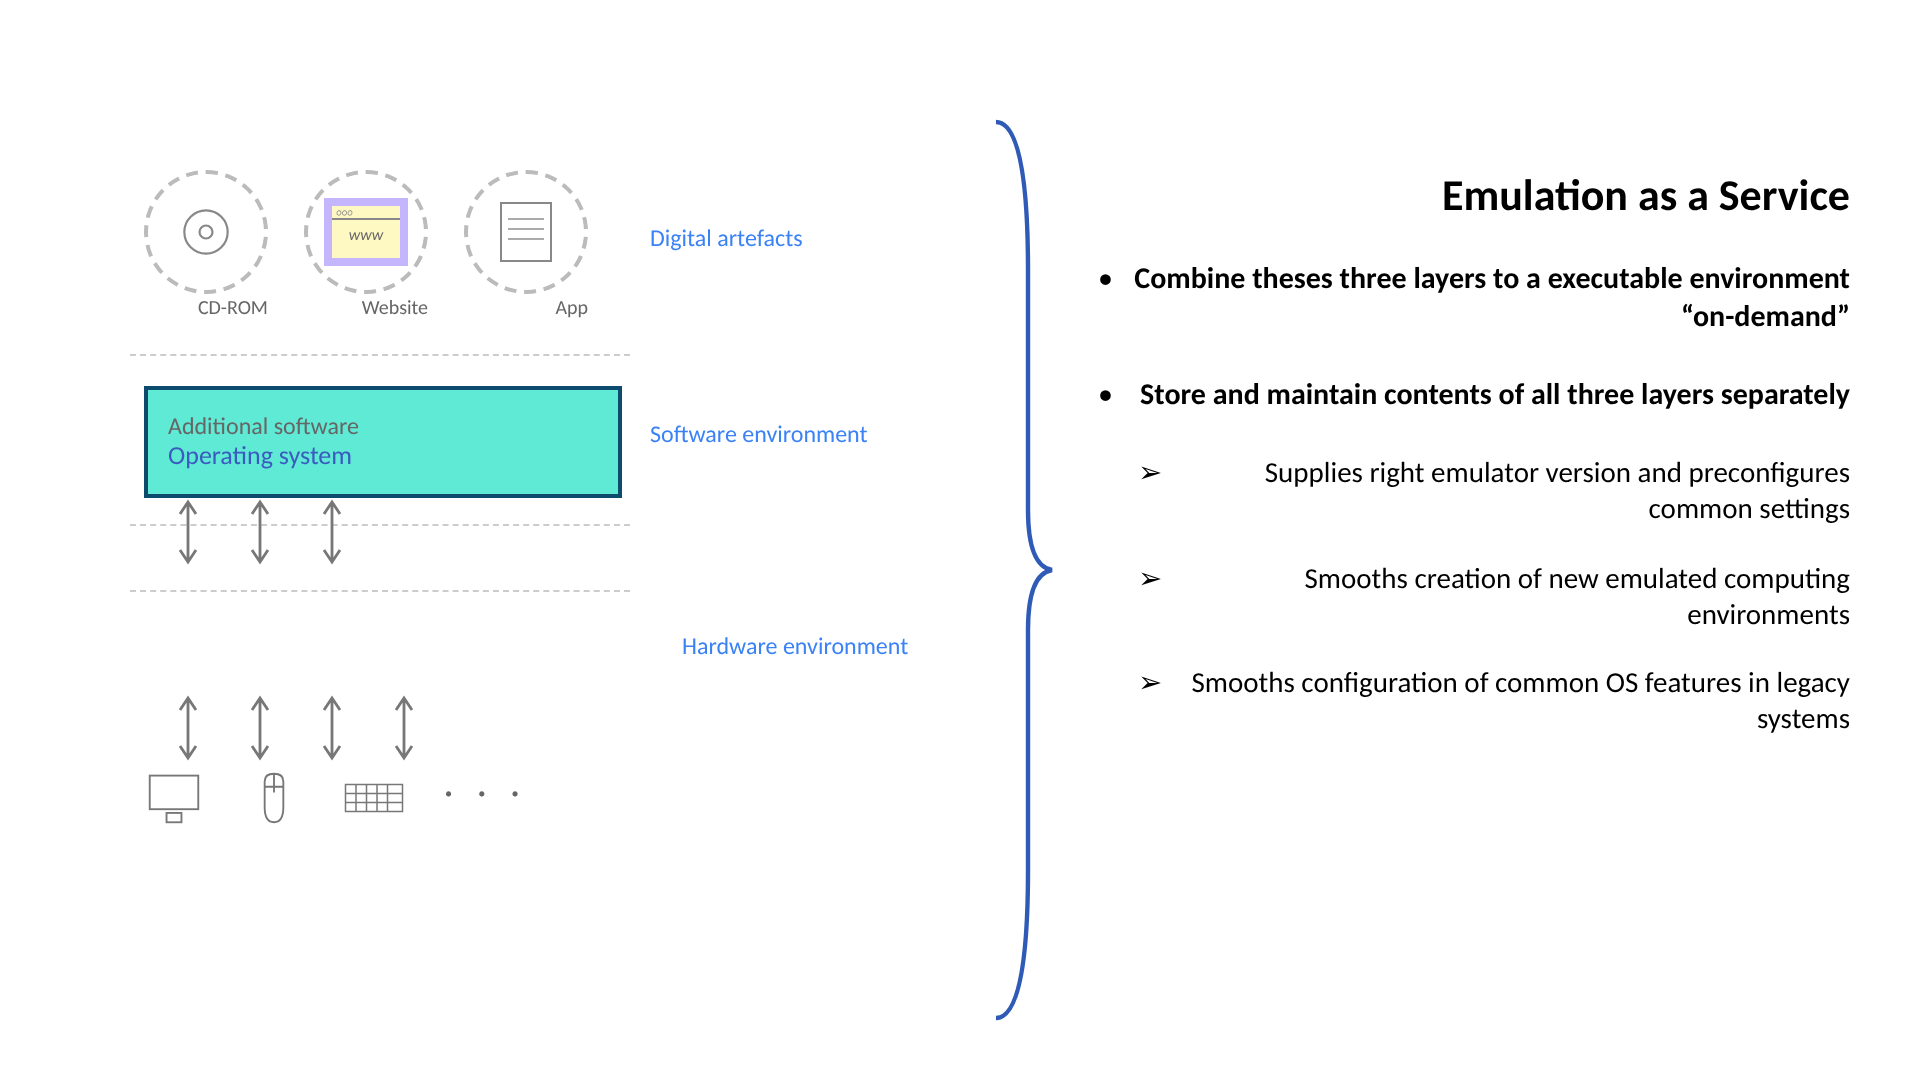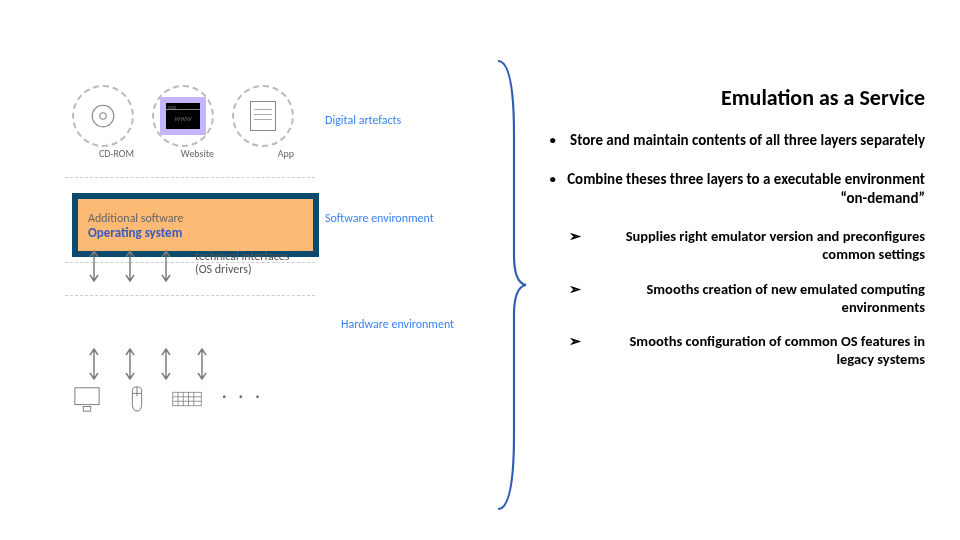--- a/index.html
+++ b/index.html
@@ -5,44 +5,44 @@
   html,body{margin:0;padding:0;width:960px;height:540px;background:#fff;font-family:Calibri,Arial,sans-serif;color:#000;}
   .slide{position:relative;width:960px;height:540px;}
   
   .diagram{position:absolute;left:65px;top:85px;width:425px;height:420px;}
   .layer-label{position:absolute;font-size:12px;color:#555;}
   .layer-label.blue{color:#3b82f6;}
   .dashed-row{position:absolute;left:7px;height:60px;display:flex;gap:18px;}
   .d-circle{width:58px;height:58px;border:2px dashed #bbb;border-radius:50%;display:flex;flex-direction:column;align-items:center;justify-content:center;font-size:9px;color:#555;}
   .d-circle-label{position:absolute;top:62px;width:100%;text-align:right;font-size:10px;color:#666;left:0;}
   .d-circle-wrap{position:relative;}
-  .mini-rect{width:34px;height:26px;border:6px solid #c4b5fd;background:#000000;position:relative;font-style:italic;}
+  .mini-rect{width:34px;height:26px;border:4px solid #c4b5fd;background:#fef9c3;position:relative;font-style:italic;}
   .mini-page{width:24px;height:28px;border:1px solid #888;background:#fff;position:relative;}
   .mini-page:after{content:"";position:absolute;left:3px;right:3px;height:1px;background:#aaa;top:7px;box-shadow:0 5px 0 #aaa,0 10px 0 #aaa;}
   .hr-dash{position:absolute;left:0;right:175px;border-top:1px dashed #ccc;}
-  .box{position:absolute;border:6px solid #0c4a6e;background:#fdba74;font-size:13px;display:flex;align-items:flex-start;justify-content:center;flex-direction:column;padding:4px 10px;}
+  .box{position:absolute;border:2px solid #0c4a6e;background:#5eead4;font-size:13px;display:flex;align-items:flex-start;justify-content:center;flex-direction:column;padding:4px 10px;}
   .box .t1{color:#666;font-size:12px;}
-  .box .t2{color:#3b5bbf;font-size:13px;font-weight:bold;}
+  .box .t2{color:#3b5bbf;font-size:13px;font-weight:normal;}
   .arrow-col{position:absolute;display:flex;gap:22px;}
   .dbl-arrow{width:14px;height:34px;}
   .dbl-arrow svg{width:100%;height:100%;}
   .hw-icons{position:absolute;display:flex;gap:20px;align-items:flex-end;color:#777;}
   .hw-icons svg{width:30px;height:28px;}
   .dots{font-size:18px;color:#666;letter-spacing:4px;padding-bottom:6px;}
   
   .brace{position:absolute;left:490px;top:55px;width:38px;height:460px;}
   .brace svg{width:100%;height:100%;}
   
   .col{position:absolute;left:545px;top:84px;width:380px;text-align:right;}
   h2{margin:0 0 20px 0;font-size:22px;font-weight:bold;}
   ul.bullets{list-style:none;margin:0 0 8px 0;padding:0;}
   ul.bullets>li{position:relative;padding-left:22px;margin-bottom:20px;font-size:15px;font-weight:bold;line-height:1.25;}
   ul.bullets>li:before{content:"•";position:absolute;left:4px;top:0;font-weight:normal;}
   ul.sub{list-style:none;margin:4px 0 0 0;padding:0;}
-  ul.sub>li{position:relative;padding-left:28px;margin:0 0 16px 20px;font-size:14.5px;font-weight:bold;line-height:1.25;}
+  ul.sub>li{position:relative;padding-left:28px;margin:0 0 16px 20px;font-size:14.5px;font-weight:normal;line-height:1.25;}
   ul.sub>li:before{content:"➢";position:absolute;left:4px;top:0;}
 </style>
 </head>
 <body>
 
 <div class="slide">
 
   <div class="diagram">
 
     <div class="dashed-row" style="top:0;">
@@ -88,24 +88,20 @@
       <div class="dbl-arrow"><svg viewBox="0 0 14 34">
             <path d="M7 2 L7 32 M3 8 L7 2 L11 8 M3 26 L7 32 L11 26" stroke="#777" fill="none" stroke-width="1.4"></path>
           </svg></div>
       <div class="dbl-arrow"><svg viewBox="0 0 14 34">
             <path d="M7 2 L7 32 M3 8 L7 2 L11 8 M3 26 L7 32 L11 26" stroke="#777" fill="none" stroke-width="1.4"></path>
           </svg></div>
       <div class="dbl-arrow"><svg viewBox="0 0 14 34">
             <path d="M7 2 L7 32 M3 8 L7 2 L11 8 M3 26 L7 32 L11 26" stroke="#777" fill="none" stroke-width="1.4"></path>
           </svg></div>
     </div>
-    <div class="layer-label" style="left:130px;top:165px;line-height:1.1;">
-      <span>technical interfaces</span><br>
-      <span>(OS drivers)</span>
-    </div>
 
     <div class="hr-dash" style="top:210px;"></div>
 
     <div class="layer-label blue" style="left:260px;top:232px;padding-left:16px;">Hardware environment</div>
 
     <div class="arrow-col" style="left:22px;top:262px;">
       <div class="dbl-arrow"><svg viewBox="0 0 14 34">
             <path d="M7 2 L7 32 M3 8 L7 2 L11 8 M3 26 L7 32 L11 26" stroke="#777" fill="none" stroke-width="1.4"></path>
           </svg></div>
       <div class="dbl-arrow"><svg viewBox="0 0 14 34">
@@ -145,22 +141,22 @@
 
   <div class="brace">
     <svg viewBox="0 0 38 460" preserveAspectRatio="none">
       <path d="M8 6 Q24 6 24 80 L24 200 Q24 228 36 230 Q24 232 24 260 L24 380 Q24 454 8 454" fill="none" stroke="#2f5bb7" stroke-width="2.2"></path>
     </svg>
   </div>
 
   <div class="col">
     <h2>Emulation as a Service</h2>
     <ul class="bullets">
+      <li>Combine theses three layers to a executable environment “on-demand”</li>
       <li>Store and maintain contents of all three layers separately</li>
-      <li>Combine theses three layers to a executable environment “on-demand”</li>
     </ul>
     <ul class="sub">
       <li>Supplies right emulator version and preconfigures common settings</li>
       <li>Smooths creation of new emulated computing environments</li>
       <li>Smooths configuration of common OS features in legacy systems</li>
     </ul>
   </div>
 
 </div>
 

